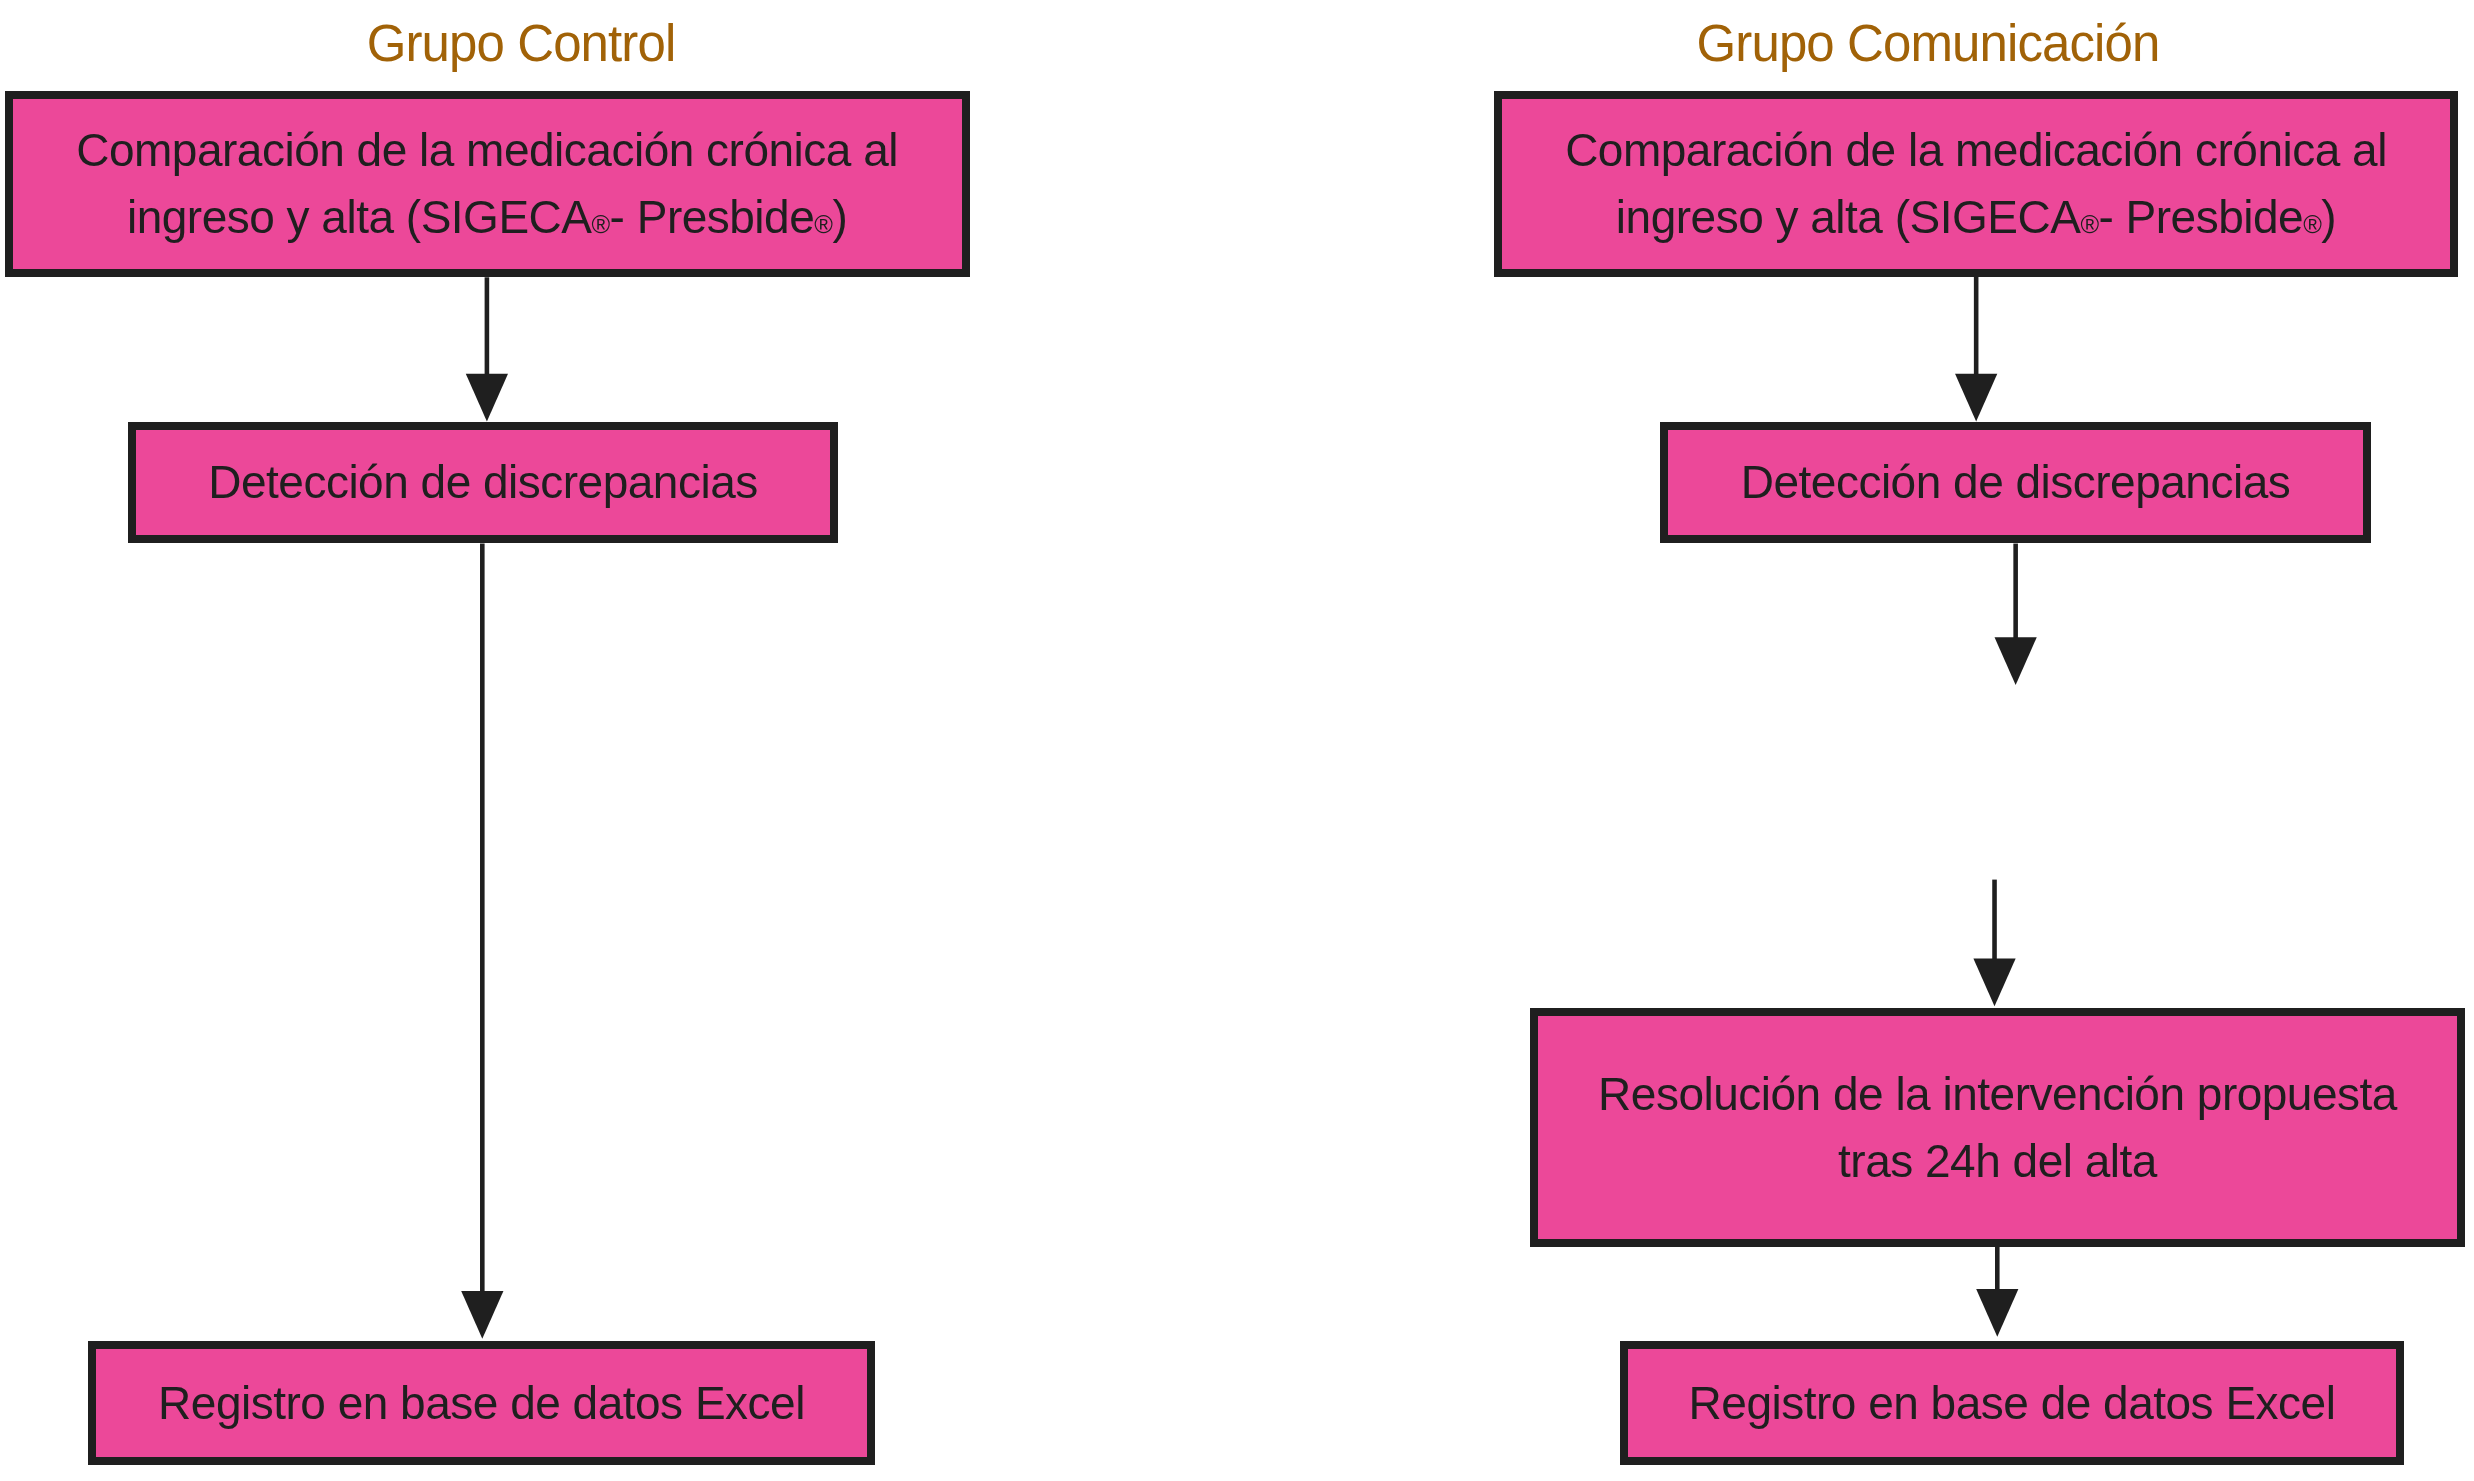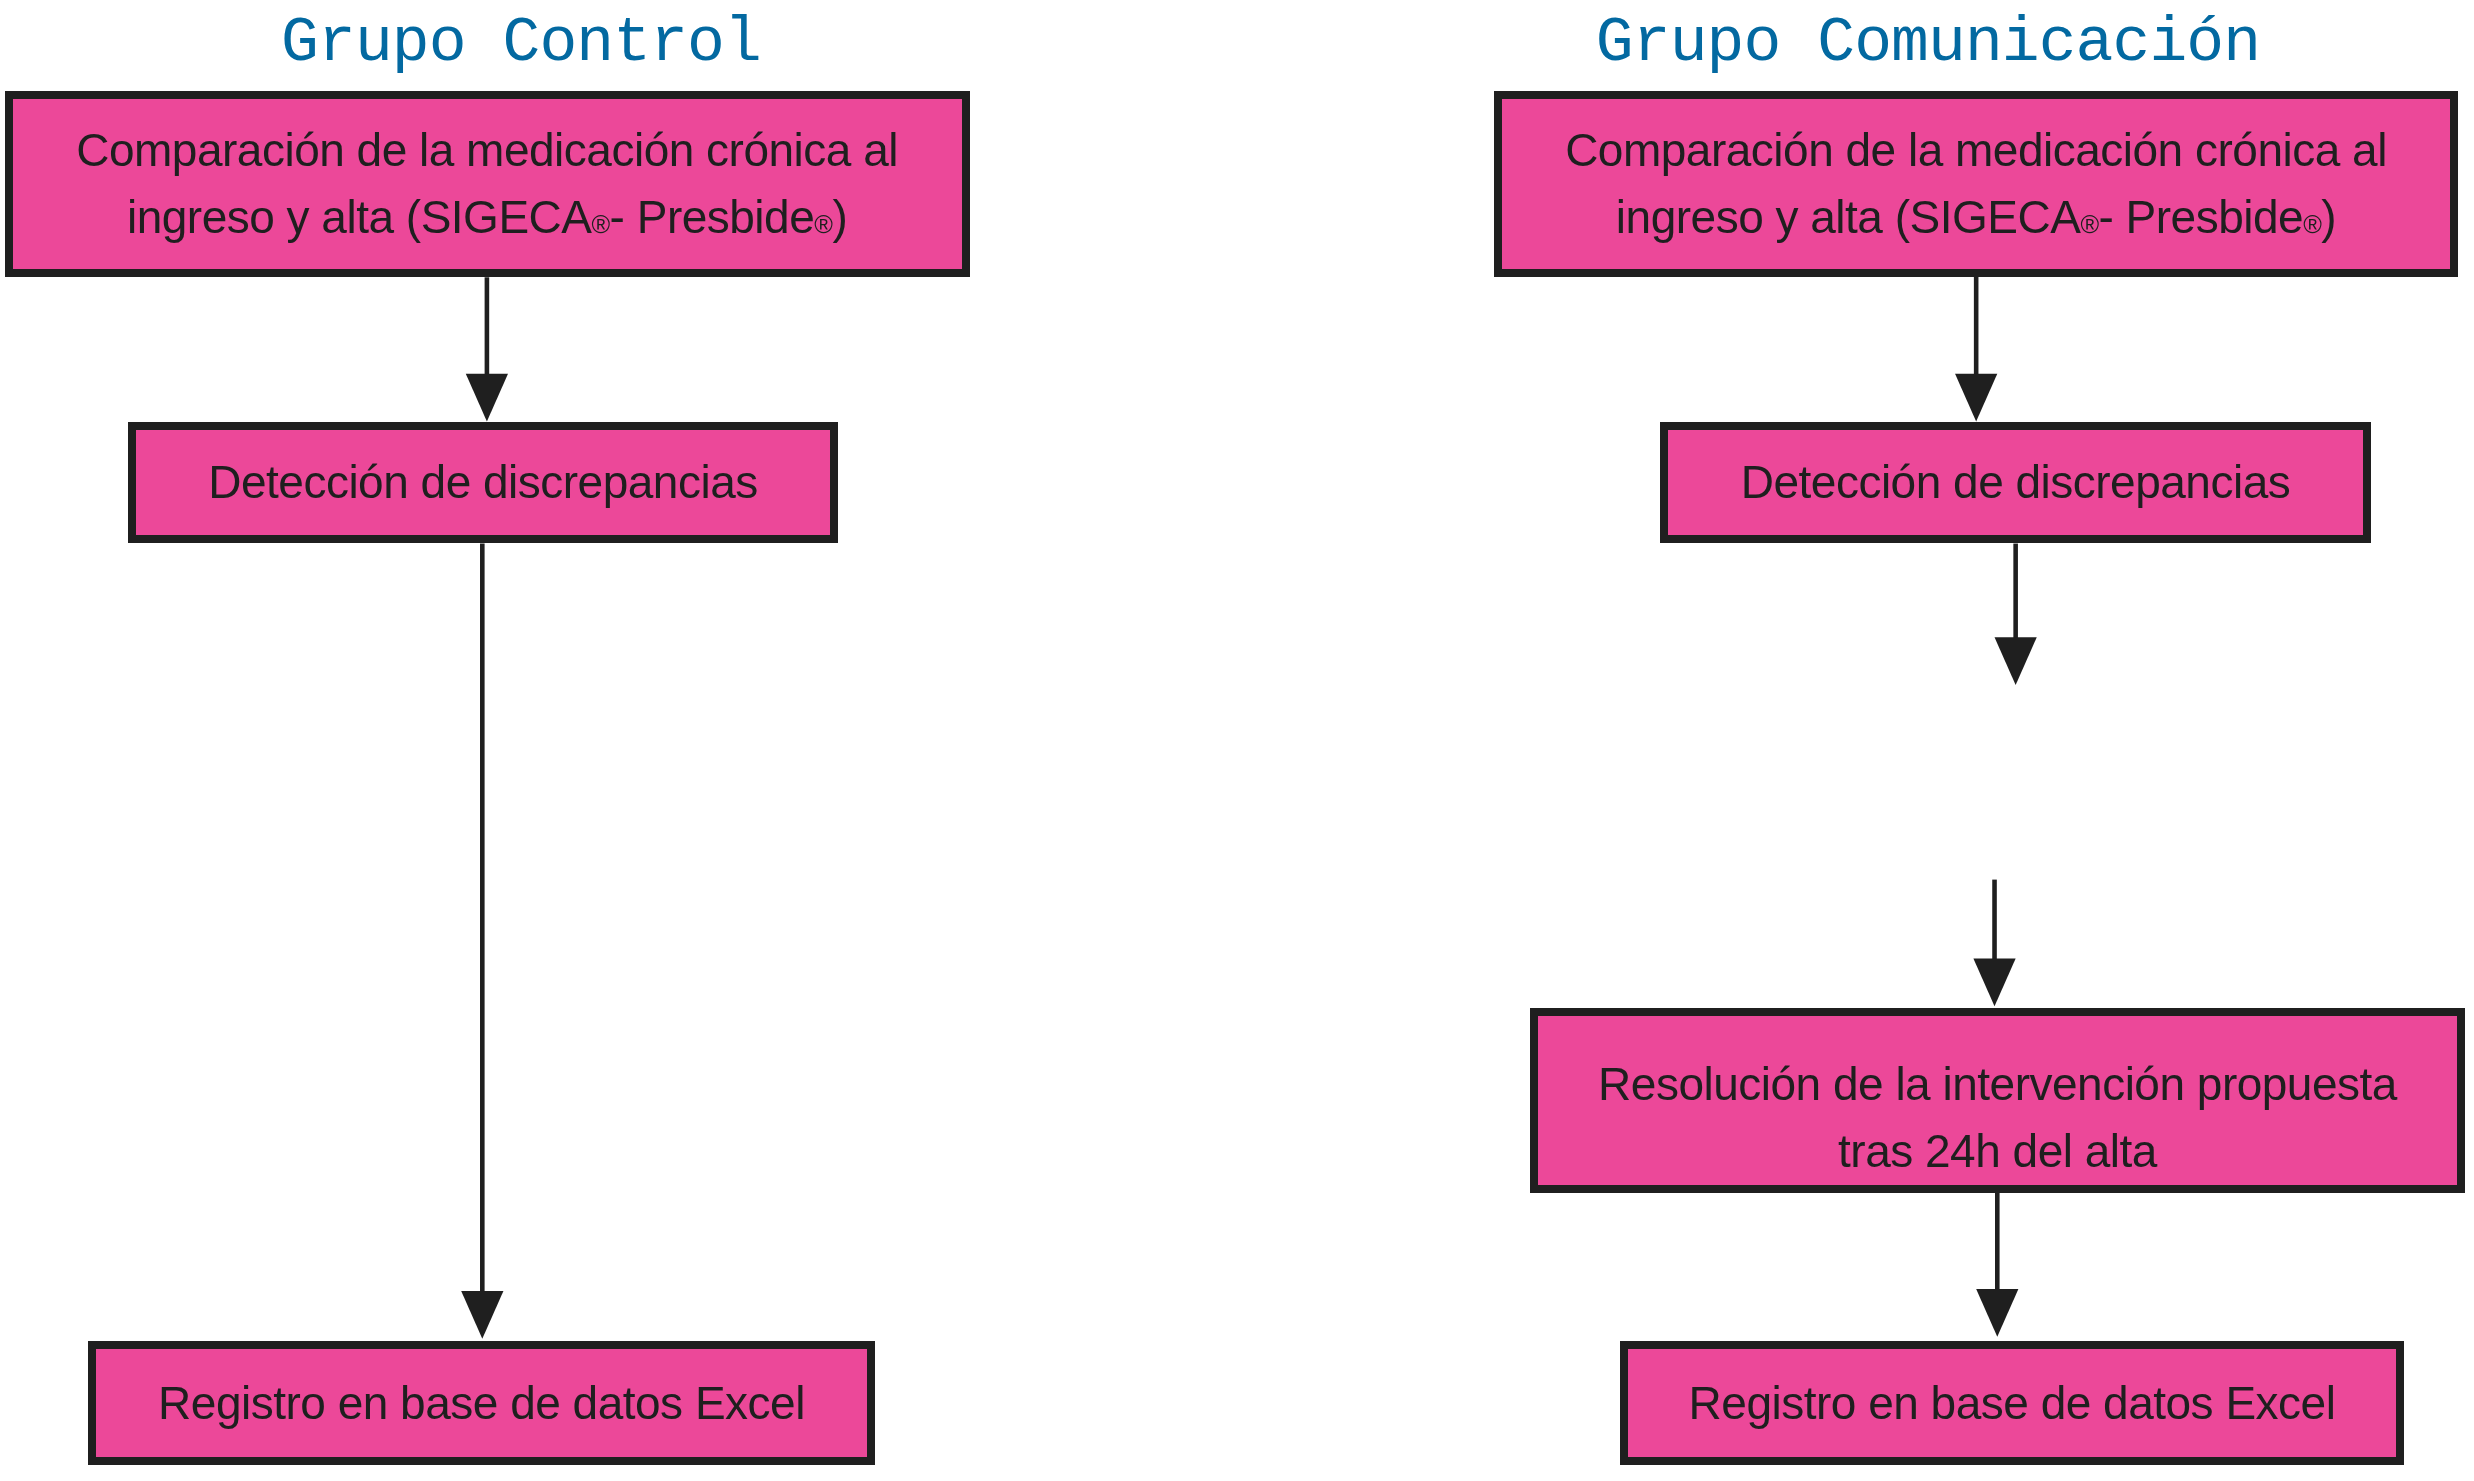--- a/index.html
+++ b/index.html
@@ -21,26 +21,25 @@
     left: 0;
     top: 0;
     width: 2475px;
     height: 1481px;
   }
   .col-title {
     position: absolute;
     display: flex;
     align-items: center;
     justify-content: center;
-    font-size: 63px;
+    font-size: 51px;
     line-height: 88px;
     letter-spacing: -0.9px;
     white-space: nowrap;
-    color: #0369a1;
-    font-family: Liberation Mono, monospace;
+    color: #a16207;
   }
   .box {
     position: absolute;
     box-sizing: border-box;
     border: 8.3px solid #1f1f1f;
     background: #ec4899;
     display: flex;
     align-items: center;
     justify-content: center;
     text-align: center;
@@ -116,21 +115,21 @@
   <div class="box" style="left:1494px; top:91px; width:964px; height:186px;">
     <span class="box-text">Comparación de la medicación crónica al
 ingreso y alta (SIGECA<sup>®</sup>- Presbide<sup>®</sup>)</span>
   </div>
 
   <div class="box" style="left:1660px; top:422px; width:711px; height:121px;">
     <span class="box-text">Detección de discrepancias</span>
   </div>
 
 
-  <div class="box" style="left:1530px; top:1008px; width:935px; height:185px;align-items:flex-end;">
+  <div class="box" style="left:1530px; top:1008px; width:935px; height:239px;">
     <span class="box-text">Resolución de la intervención propuesta
 tras 24h del alta</span>
   </div>
 
   <div class="box" style="left:1620px; top:1341px; width:784px; height:124px;">
     <span class="box-text">Registro en base de datos Excel</span>
   </div>
 
 </div>
 

